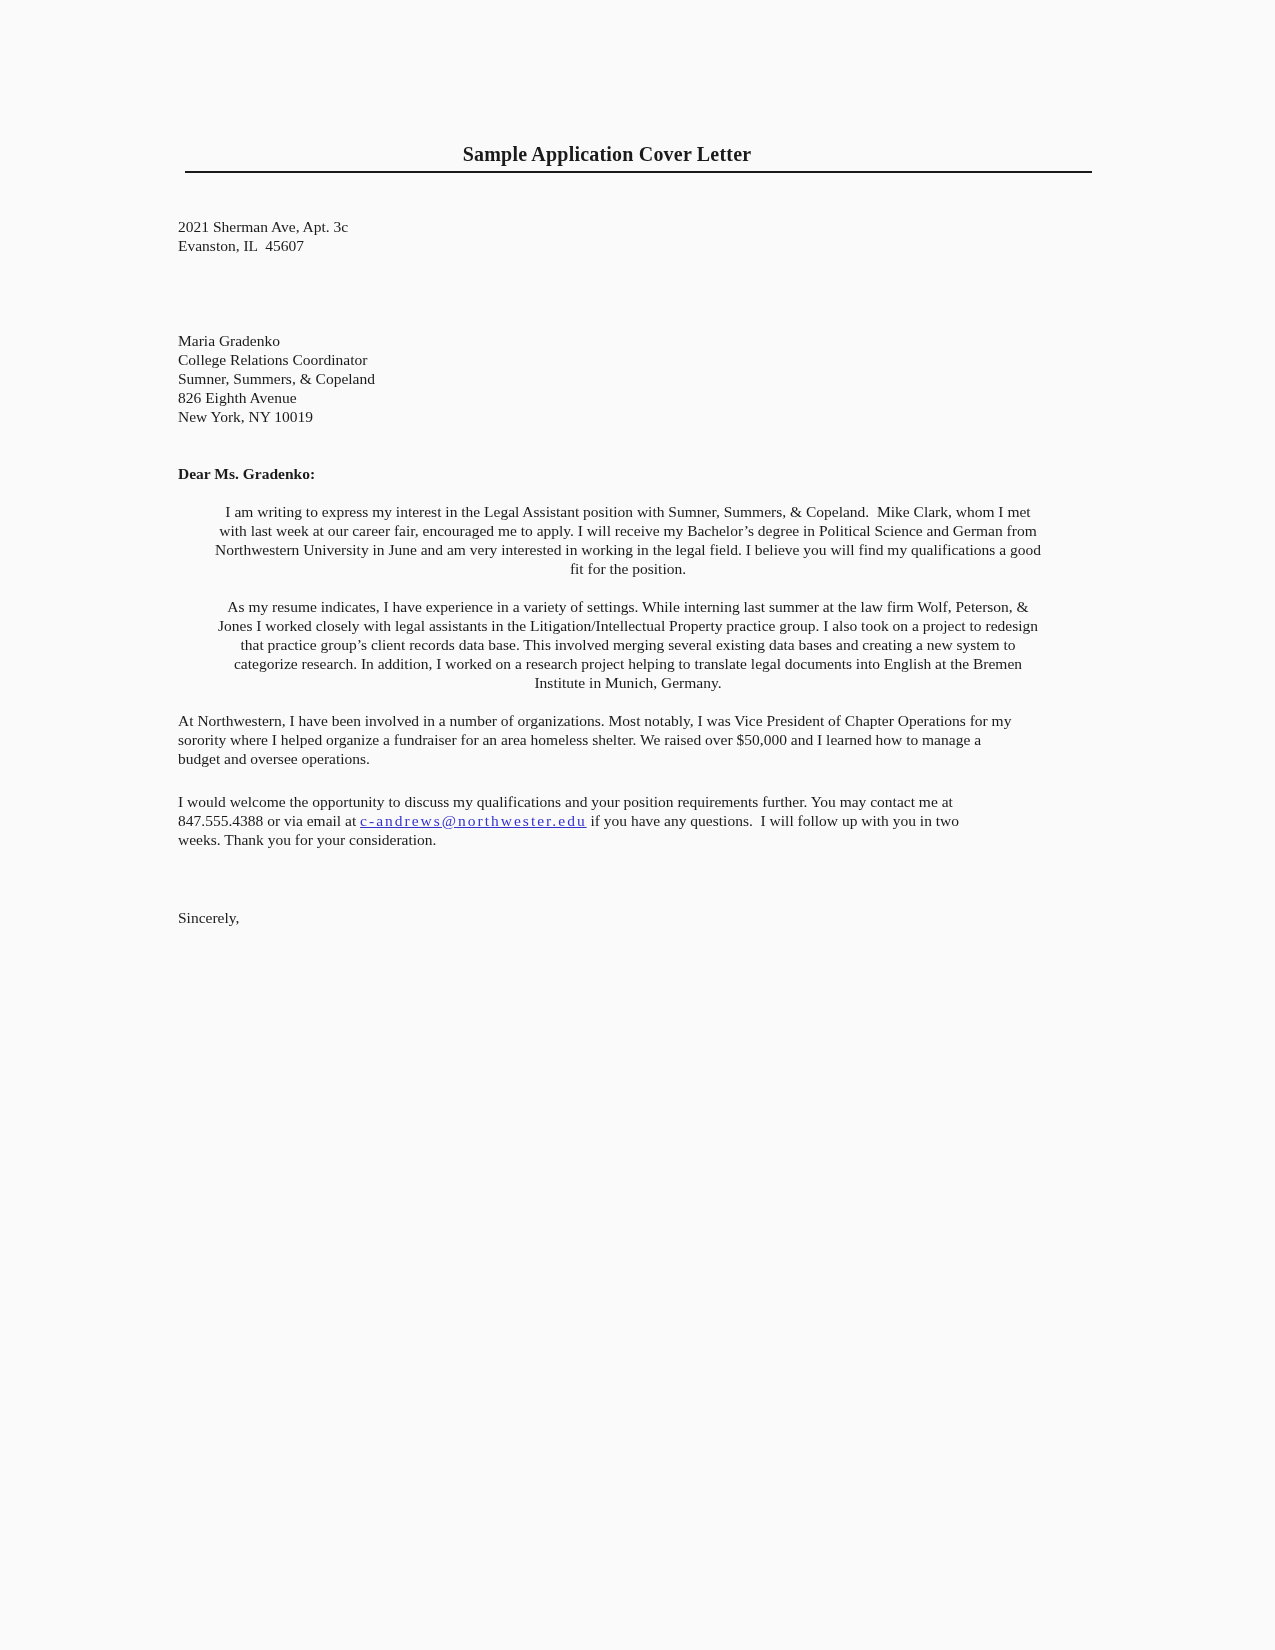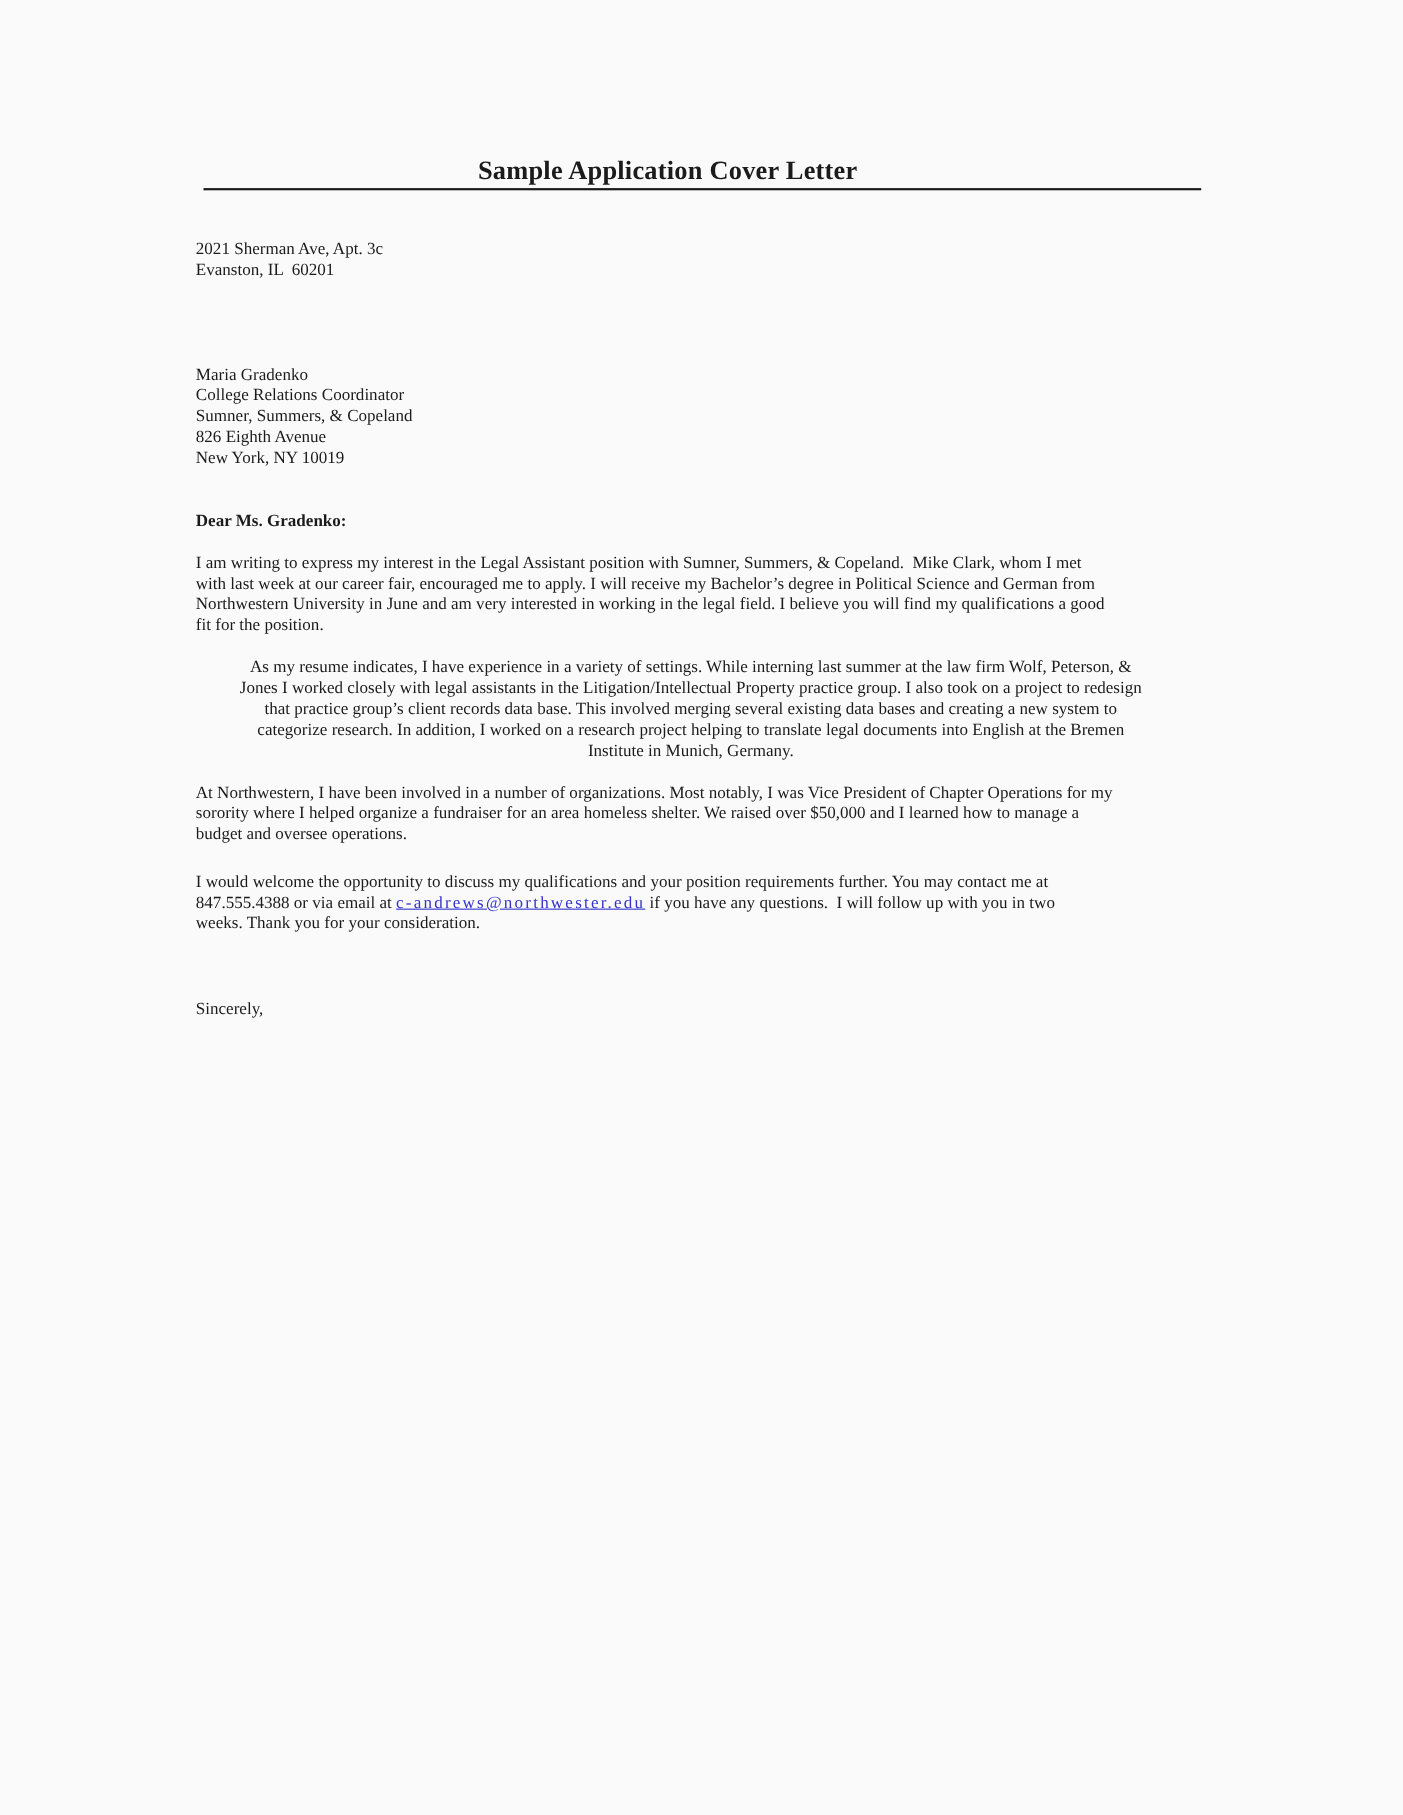--- a/index.html
+++ b/index.html
@@ -25,57 +25,57 @@
     font-size: 15.5px;
     line-height: 19px;
     white-space: pre-wrap;
   }
   .title {
     position: absolute;
     left: 178px;
     top: 143px;
     width: 858px;
     text-align: center;
-    font-size: 24px;
+    font-size: 20px;
     font-weight: bold;
     letter-spacing: 0.2px;
   }
   .rule {
     position: absolute;
     left: 185px;
     top: 171px;
     width: 907px;
     height: 2px;
     background: #1a1a1a;
   }
   .sender     { top: 217px; }
   .date       { top: 273px; }
   .recipient  { top: 331px; }
   .salutation { top: 464px; font-weight: bold; }
-  .p1         { top: 502px; }
+  .p1         { top: 502px; text-align: center; }
   .p2         { top: 597px; text-align: center; }
   .p3         { top: 711px; }
   .p4         { top: 792px; }
   .closing    { top: 908px; }
   .signature  { top: 924px; }
   a.email {
     color: var(--link-color);
     text-decoration: underline;
     letter-spacing: 2px;
     cursor: pointer;
   }
 </style>
 </head>
 <body>
 
 <div class="page">
   <div class="title">Sample Application Cover Letter</div>
   <div class="rule"></div>
   <div class="block sender">2021 Sherman Ave, Apt. 3c
-Evanston, IL  60201</div>
+Evanston, IL  45607</div>
   <div class="block recipient">Maria Gradenko
 College Relations Coordinator
 Sumner, Summers, &amp; Copeland
 826 Eighth Avenue
 New York, NY 10019</div>
   <div class="block salutation">Dear Ms. Gradenko:</div>
   <div class="block p1">I am writing to express my interest in the Legal Assistant position with Sumner, Summers, &amp; Copeland.  Mike Clark, whom I met
 with last week at our career fair, encouraged me to apply. I will receive my Bachelor’s degree in Political Science and German from
 Northwestern University in June and am very interested in working in the legal field. I believe you will find my qualifications a good
 fit for the position.</div>

